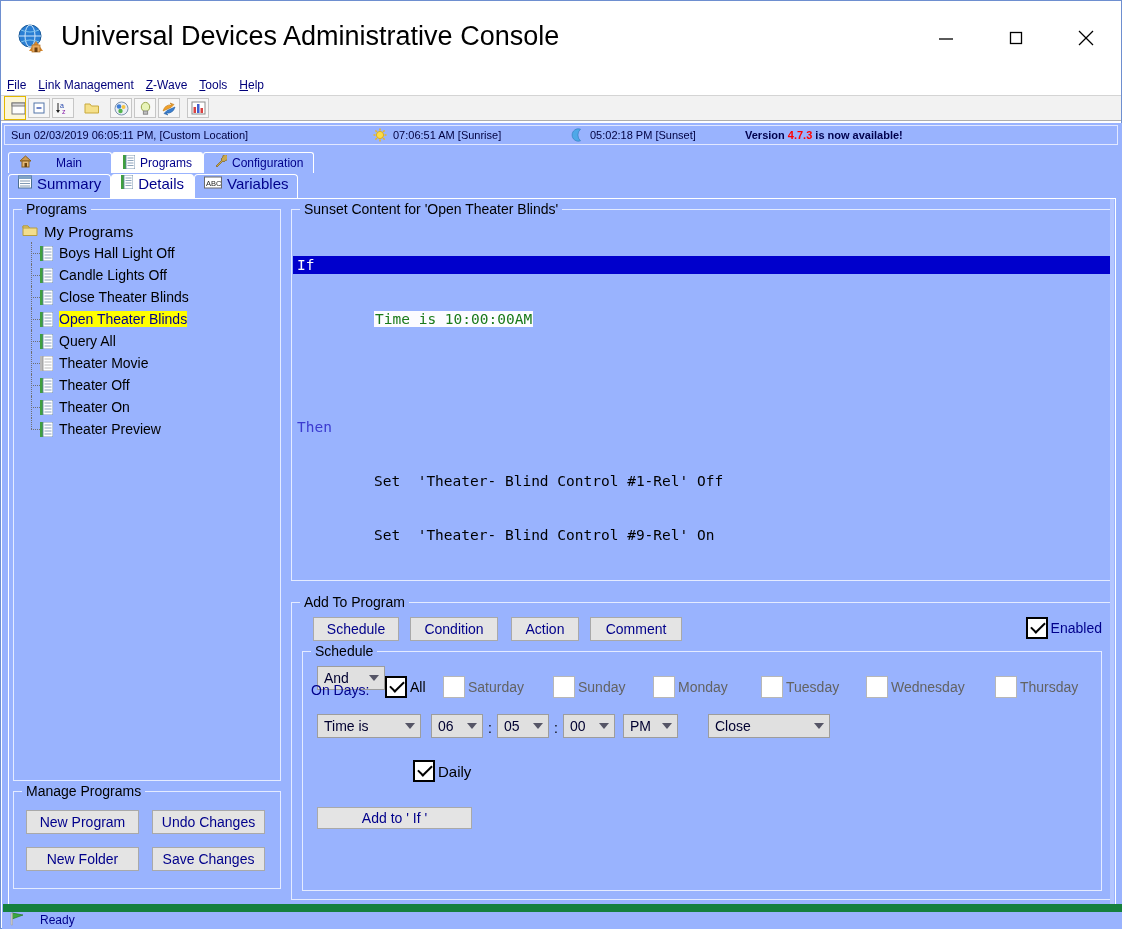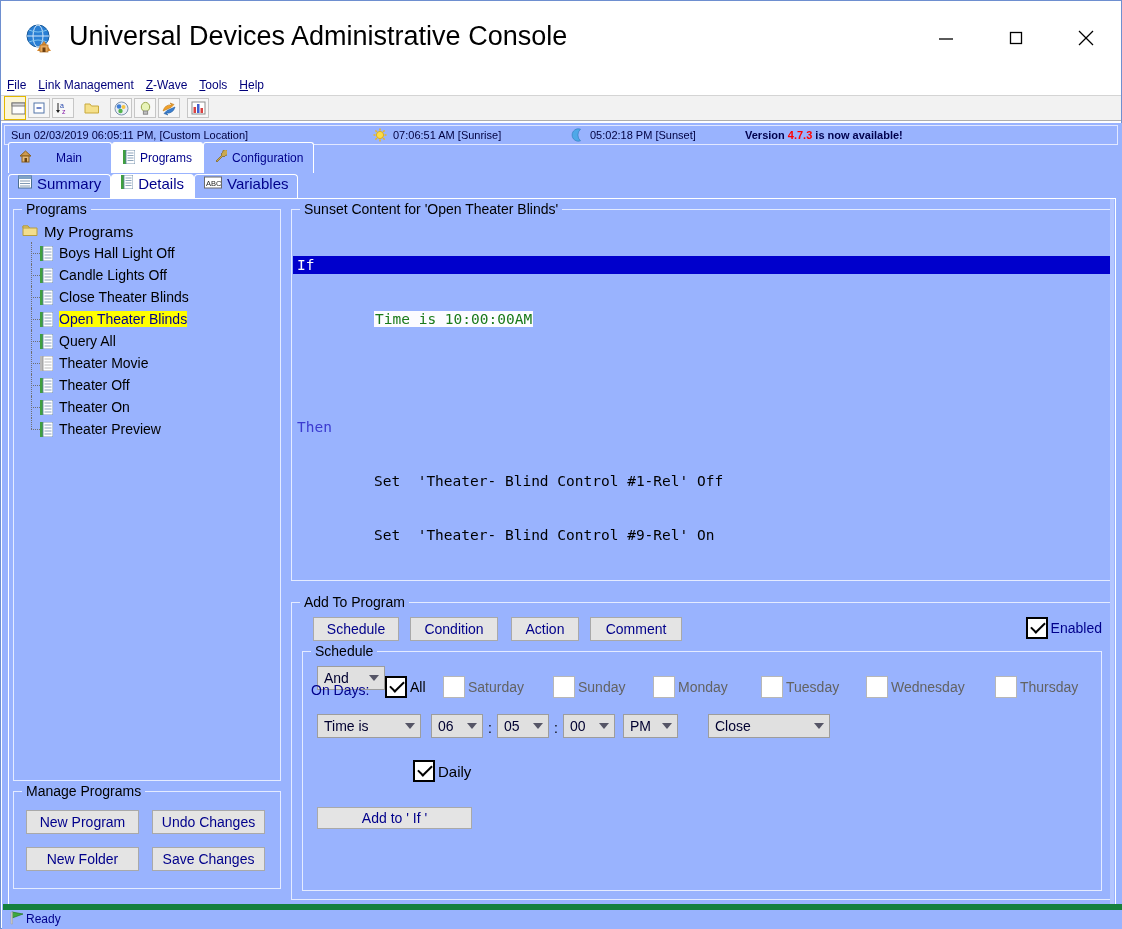--- a/index.html
+++ b/index.html
@@ -23,21 +23,20 @@
     background: #ffffff;
   }
   
   .titlebar {
     position: relative;
     height: 74px;
     background: #ffffff;
     display: flex;
     align-items: center;
     box-sizing: border-box;
-    margin-left: 8px;
   }
   .app-icon {
     position: absolute;
     left: 16px;
     top: 22px;
     width: 30px;
     height: 30px;
   }
   .title-text {
     position: absolute;
@@ -135,21 +134,21 @@
   }
   
   .tabrow1 {
     position: absolute;
     left: 6px; top: 28px;
     height: 22px;
     display: flex;
     align-items: flex-end;
   }
   .tab {
-    height: 31px;
+    height: 21px;
     padding: 0 10px;
     background: #99b3fe;
     border: 1px solid #ffffff;
     border-bottom: none;
     display: flex;
     align-items: center;
     gap: 5px;
     font-size: 12px;
     color: #00008b;
     box-sizing: border-box;
@@ -420,26 +419,26 @@
     font-size: 14px;
   }
   
   .statusbar {
     position: absolute;
     left: 1px;
     bottom: 1px;
     width: 1120px;
     height: 24px;
     background: #99b3fe;
-    border-top: 6px solid #15803d;
+    border-top: 8px solid #15803d;
     box-sizing: border-box;
     display: flex;
     align-items: center;
     padding-left: 6px;
-    gap: 0;
+    gap: 14px;
   }
   .status-text { font-size: 12px; color: #00008b; }
   .vscroll {
     position: absolute;
     right: 1px;
     top: 0;
     width: 4px;
     bottom: 0;
     background: #b4c6ff;
   }

